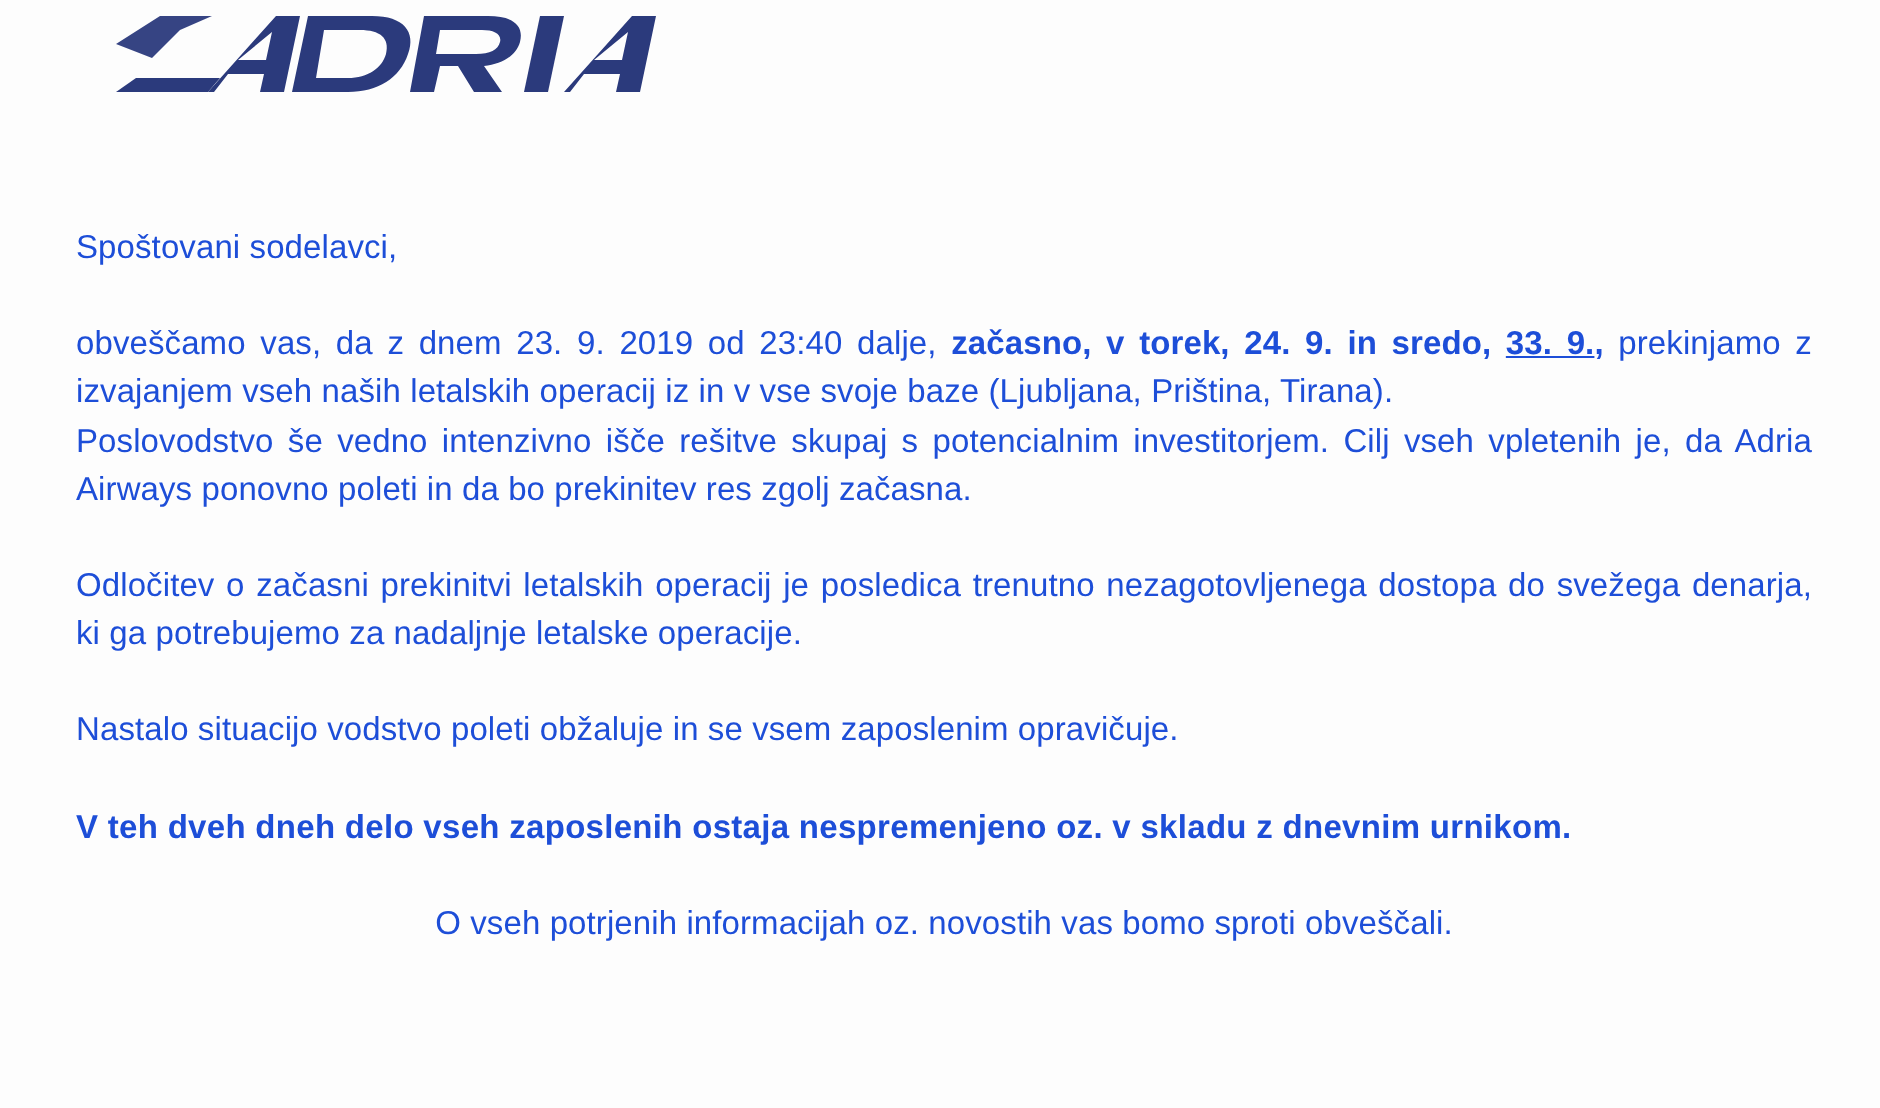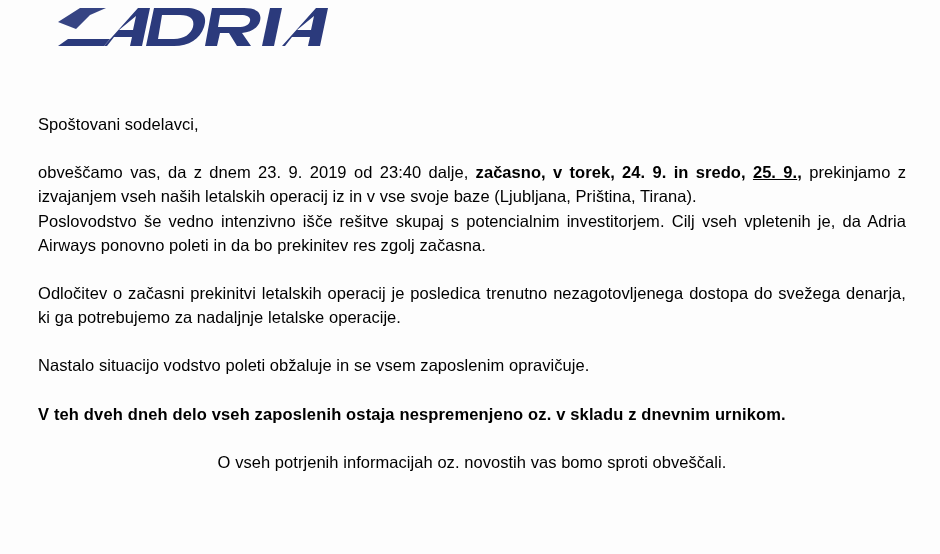--- a/index.html
+++ b/index.html
@@ -33,21 +33,21 @@
     left: 38px;
     top: 112px;
     width: 868px;
   }
   .para {
     font-size: 16.5px;
     line-height: 24.2px;
     text-align: justify;
     text-justify: inter-word;
     margin: 0;
-    color: #000000;
+    color: #1d4ed8;
     letter-spacing: 0.05px;
   }
   .para.greeting { margin-bottom: 24px; }
   .p-gap-lg { margin-top: 24px; }
   .p-gap-sm { margin-top: 0px; }
   .bold { font-weight: bold; }
   .uline { text-decoration: underline; text-underline-offset: 1px; }
   .para.allbold {
     font-weight: bold;
     letter-spacing: 0.15px;
@@ -81,21 +81,21 @@
         <path d="M12 44 L58 44 L64 37 L22 37 Z"></path>
         <path d="M30 27 L44 13 L60 6 L34 6 L12 20 Z" opacity="0.95"></path>
       </g>
     </svg>
   </div>
 
   <div class="letter">
 
     <p class="para greeting">Spoštovani sodelavci,</p>
 
-    <p class="para"><span>obveščamo vas, da z dnem 23. 9. 2019 od 23:40 dalje, </span><span class="bold">začasno, v torek, 24. 9. in sredo, </span><span class="bold uline">25. 9.</span><span class="bold">,</span><span> prekinjamo z izvajanjem vseh naših letalskih operacij iz in v vse svoje baze (Ljubljana, Priština, Tirana).</span></p>
+    <p class="para"><span>obveščamo vas, da z dnem 23. 9. 2019 od 23:40 dalje, </span><span class="bold">začasno, v torek, 24. 9. in sredo, </span><span class="bold uline">33. 9.</span><span class="bold">,</span><span> prekinjamo z izvajanjem vseh naših letalskih operacij iz in v vse svoje baze (Ljubljana, Priština, Tirana).</span></p>
 
     <p class="para p-gap-sm">Poslovodstvo še vedno intenzivno išče rešitve skupaj s potencialnim investitorjem. Cilj vseh vpletenih je, da Adria Airways ponovno poleti in da bo prekinitev res zgolj začasna.</p>
 
     <p class="para p-gap-lg">Odločitev o začasni prekinitvi letalskih operacij je posledica trenutno nezagotovljenega dostopa do svežega denarja, ki ga potrebujemo za nadaljnje letalske operacije.</p>
 
     <p class="para p-gap-lg short">Nastalo situacijo vodstvo poleti obžaluje in se vsem zaposlenim opravičuje.</p>
 
     <p class="para allbold p-gap-lg">V teh dveh dneh delo vseh zaposlenih ostaja nespremenjeno oz. v skladu z dnevnim urnikom.</p>
 
     <p class="para p-gap-lg last">O vseh potrjenih informacijah oz. novostih vas bomo sproti obveščali.</p>

